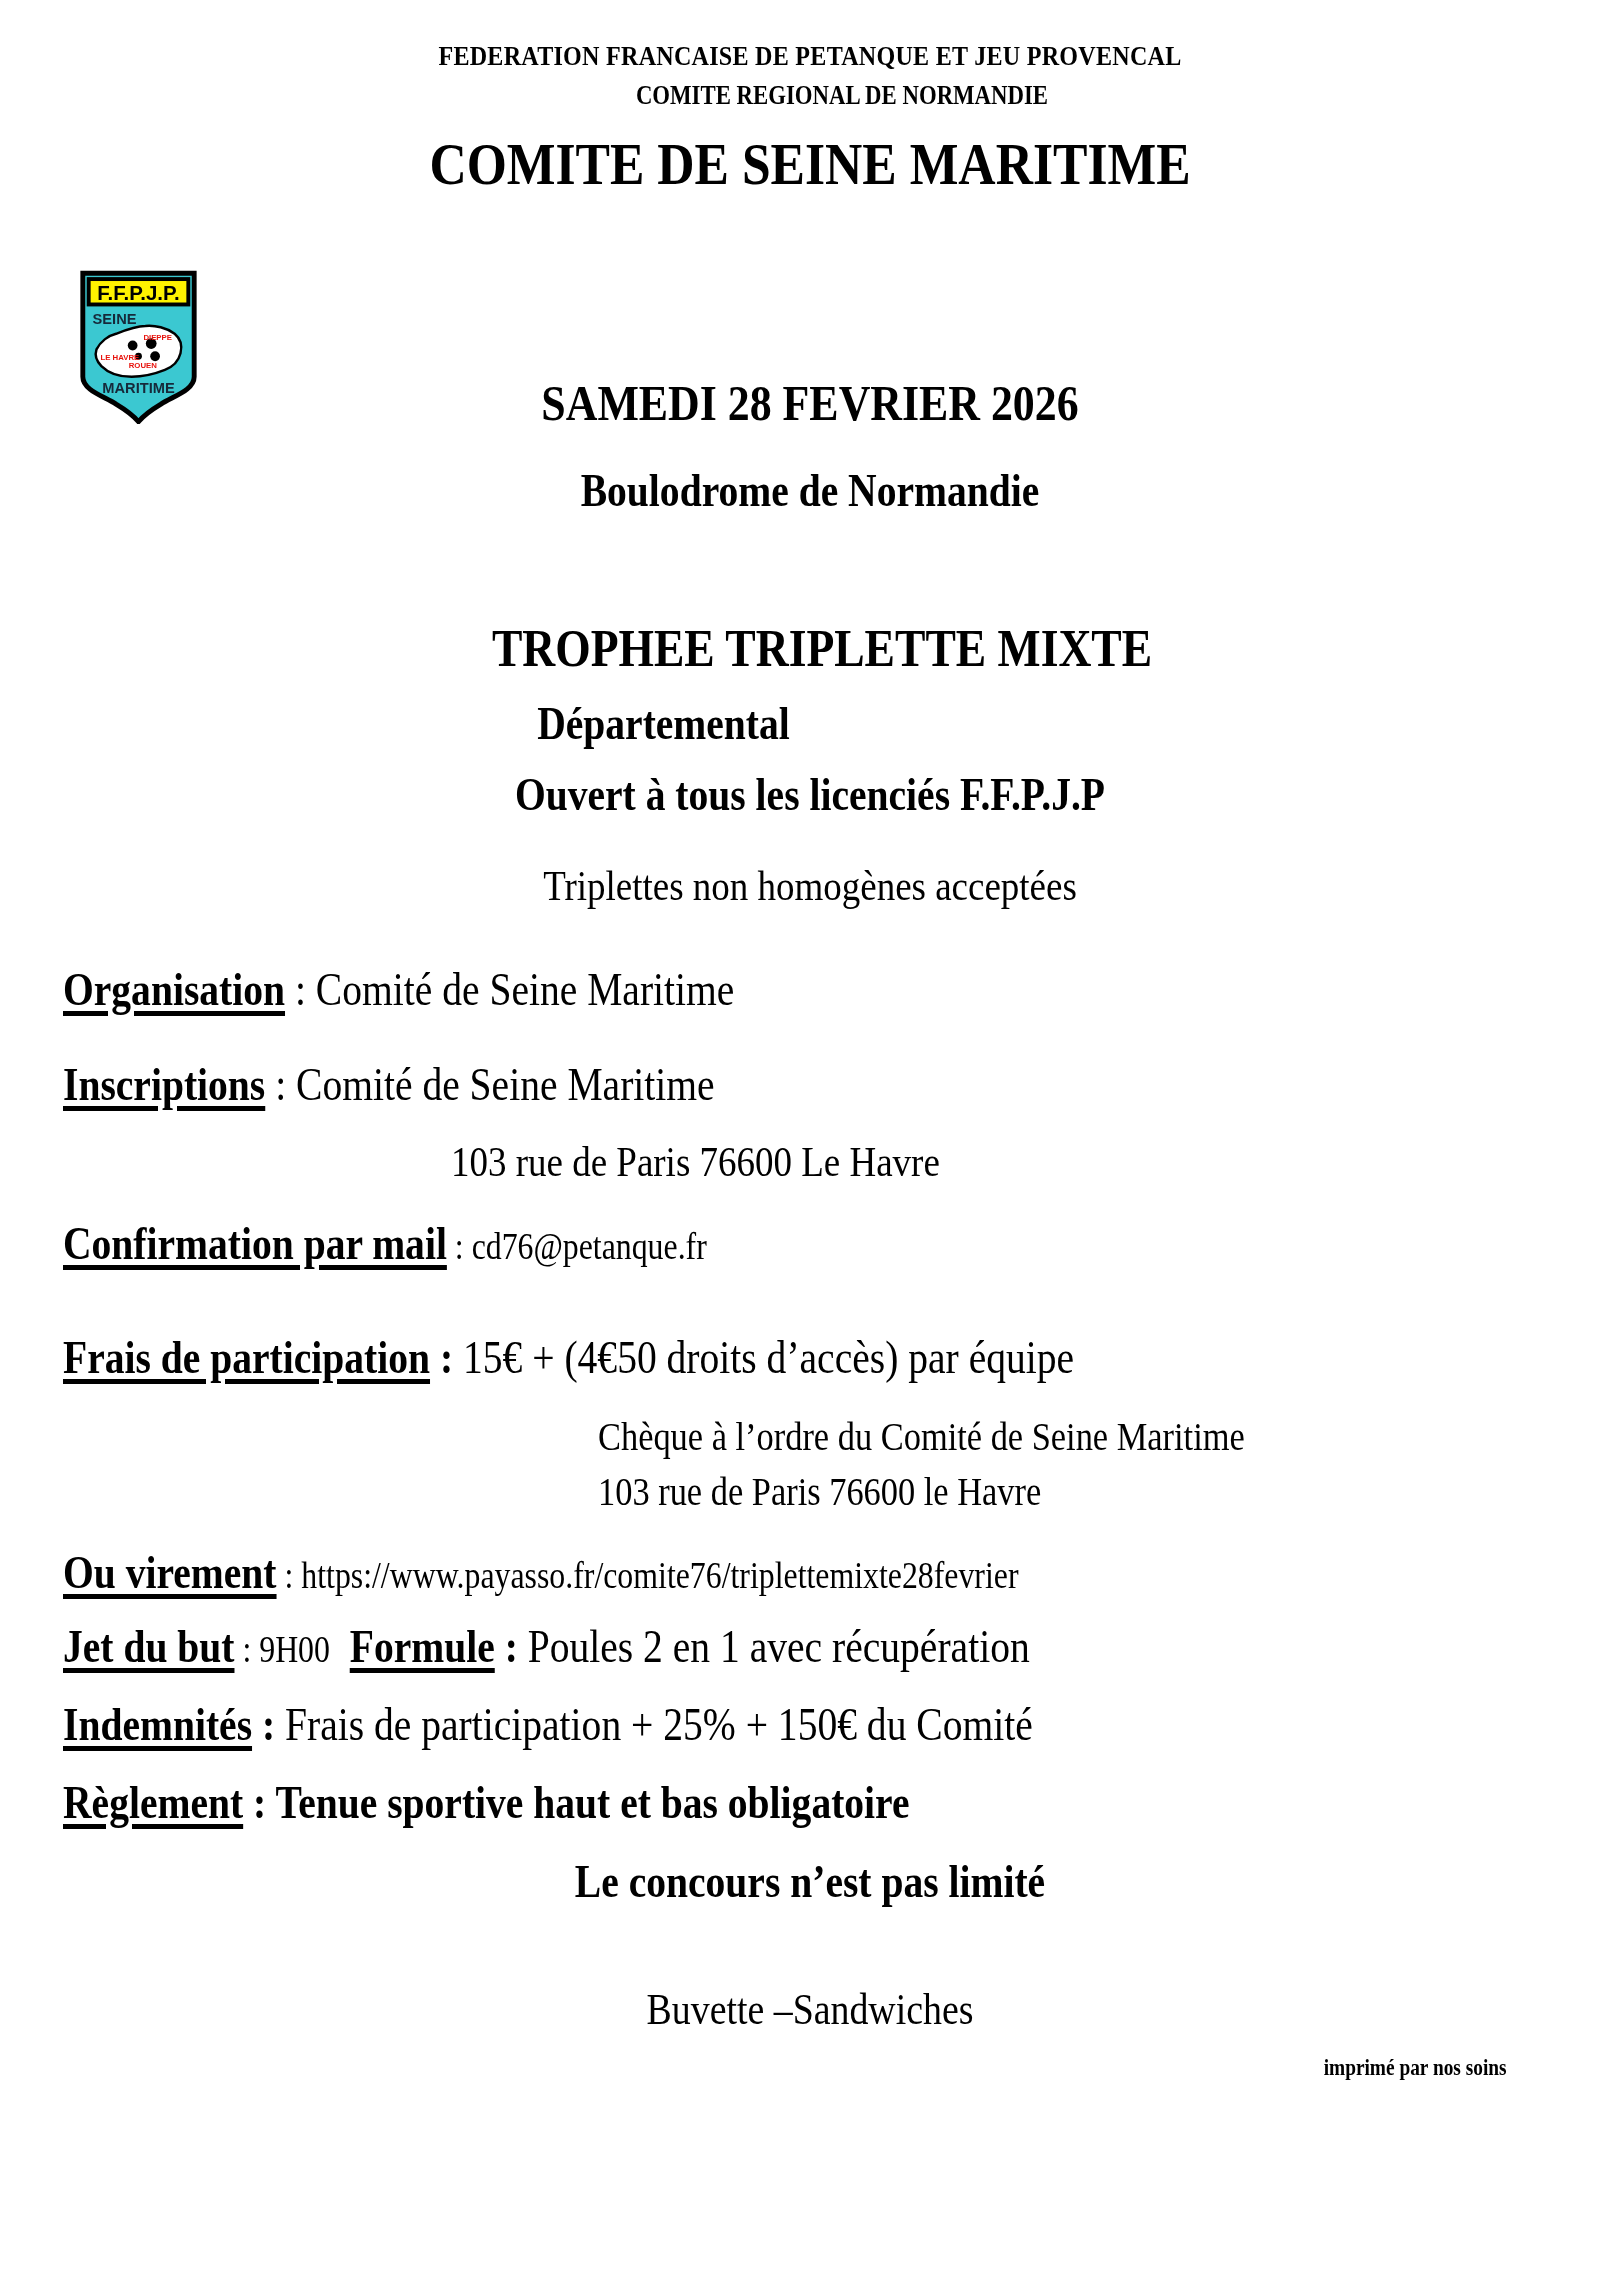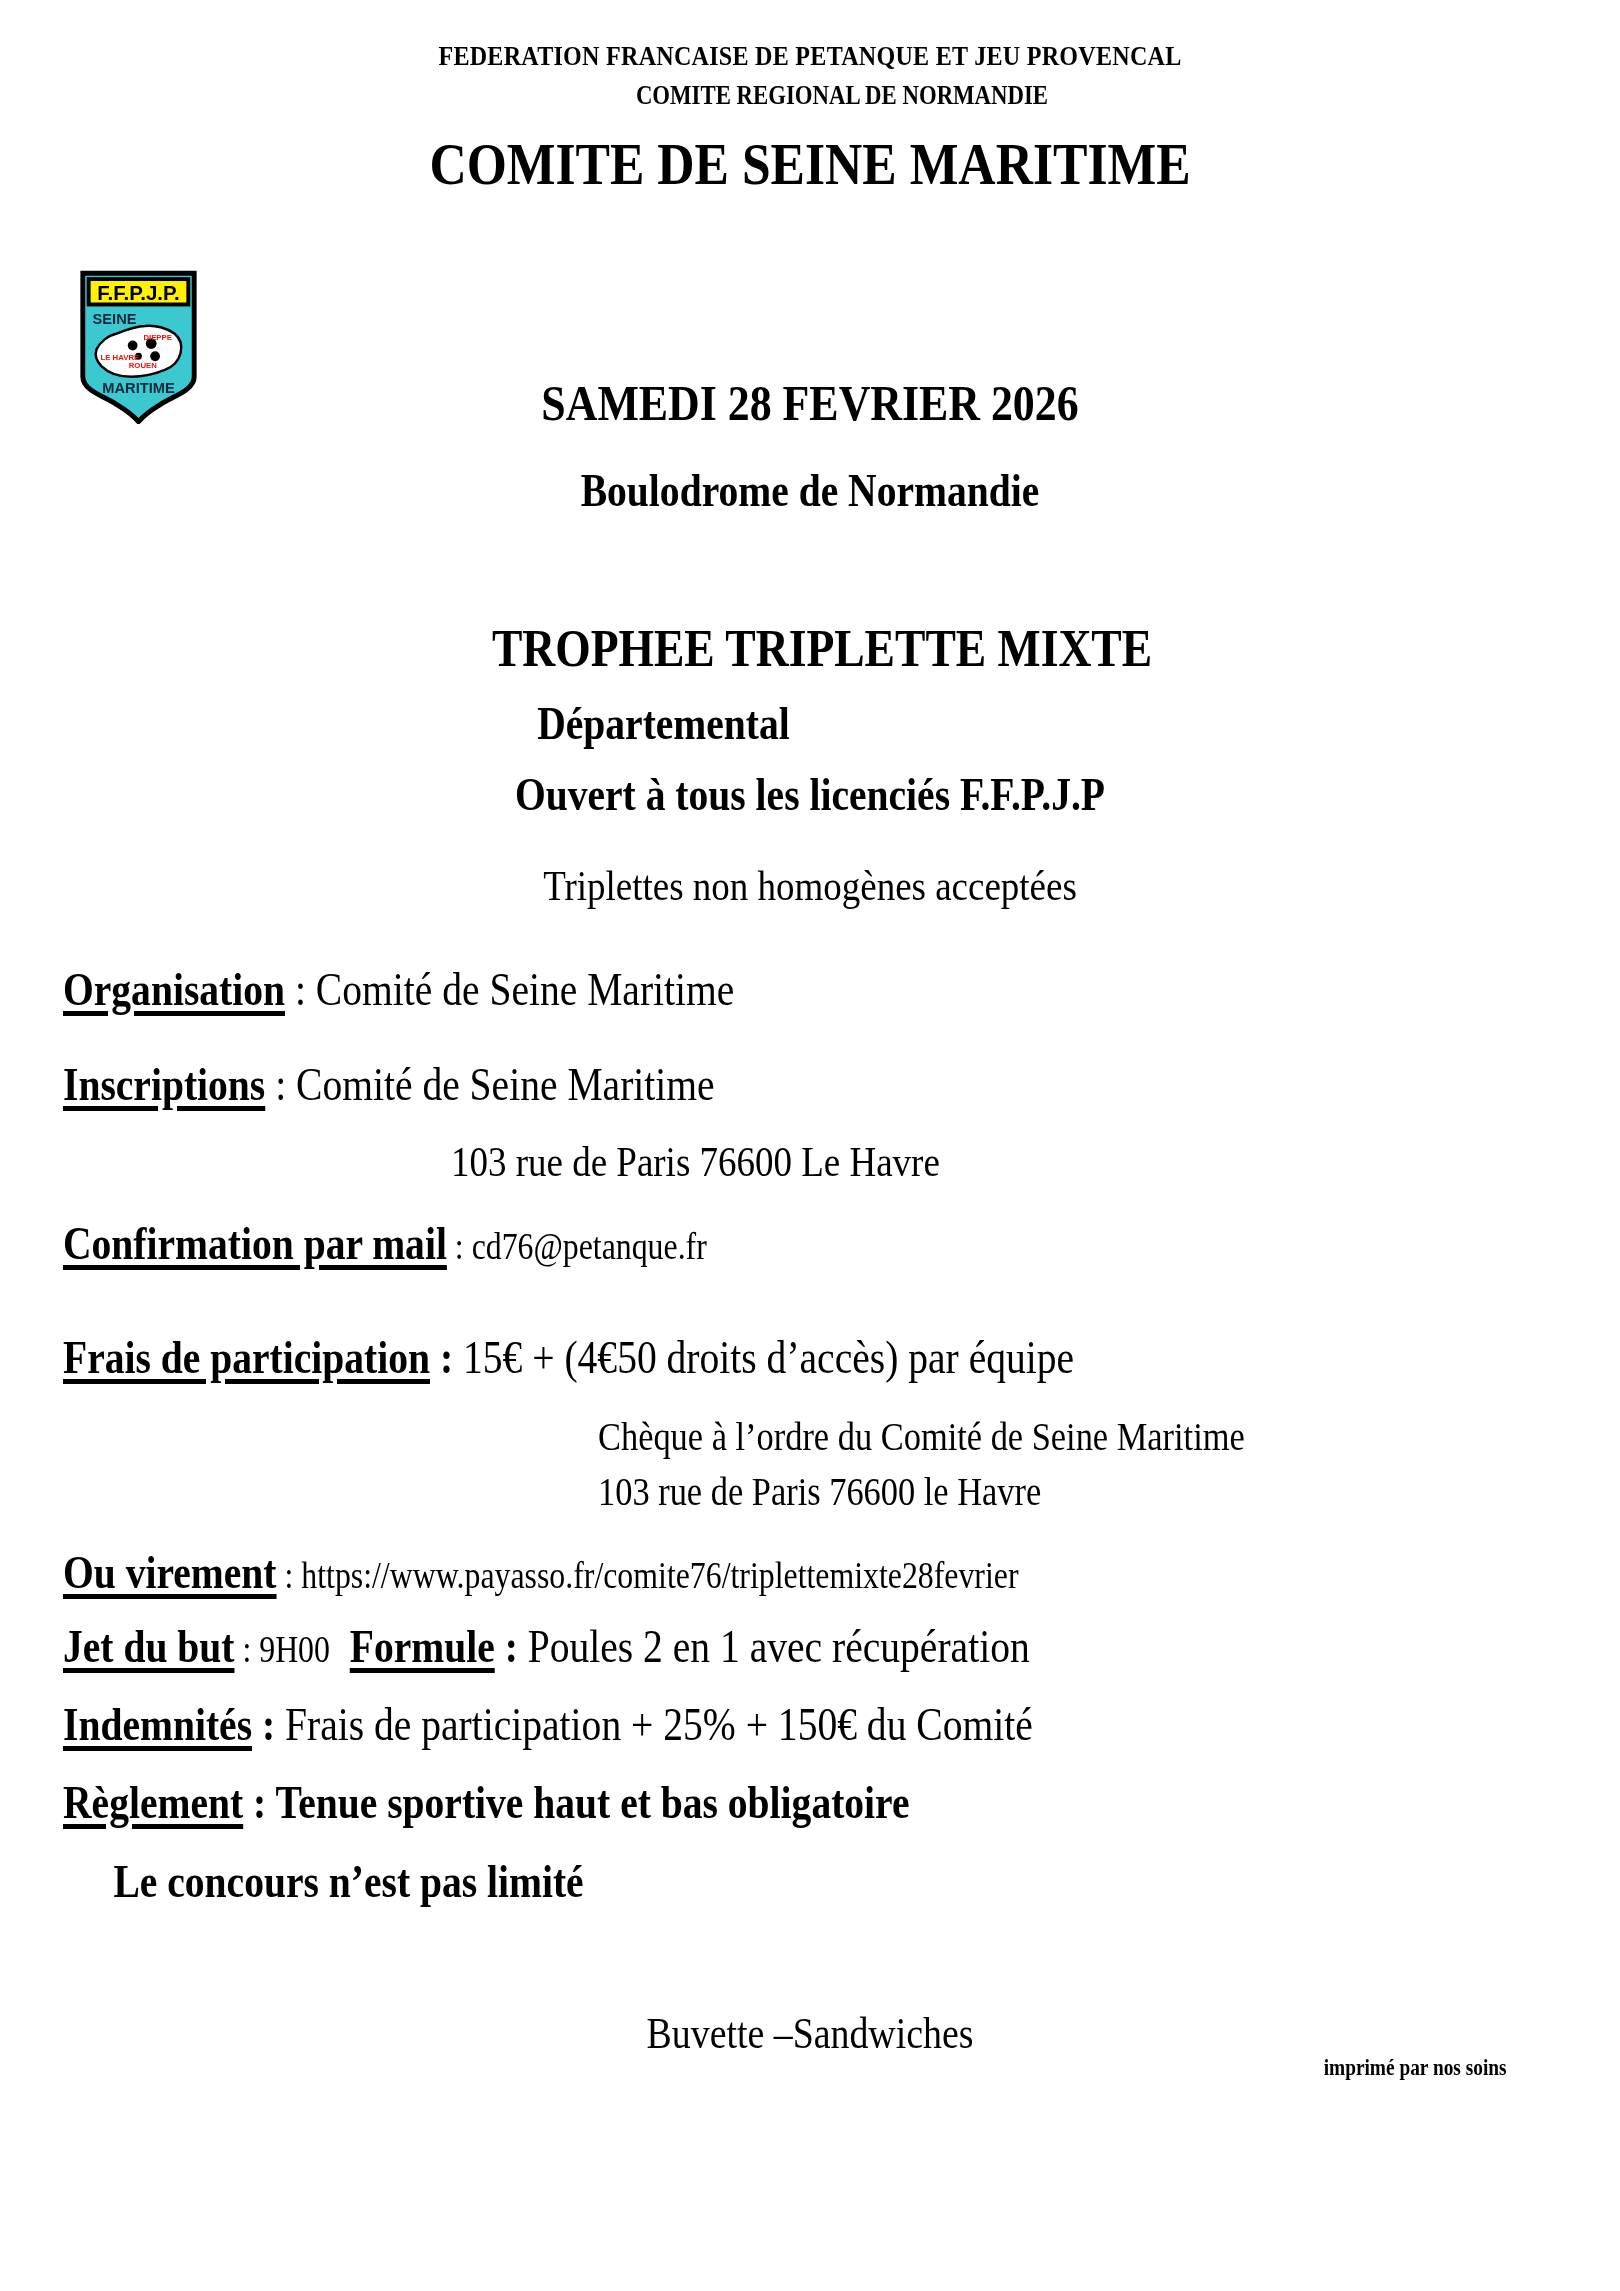--- a/index.html
+++ b/index.html
@@ -111,34 +111,34 @@
   .r-ins     { top: 1058px; font-size: 46px; left: 63px; }
   .r-insaddr { top: 1137px; font-size: 43px; left: 451px; }
   .r-conf    { top: 1217px; font-size: 46px; left: 63px; }
   .r-frais   { top: 1331px; font-size: 46px; left: 63px; }
   .r-cheq    { top: 1413px; font-size: 40px; left: 598px; }
   .r-cheq2   { top: 1468px; font-size: 40px; left: 598px; }
   .r-vir     { top: 1546px; font-size: 46px; left: 63px; }
   .r-jet     { top: 1620px; font-size: 46px; left: 63px; }
   .r-ind     { top: 1698px; font-size: 46px; left: 63px; }
   .r-reg     { top: 1776px; font-size: 46px; left: 63px; }
-  .r-reg2    { top: 1855px; font-size: 46px; left: 0; width: 1620px; }
+  .r-reg2    { top: 1855px; font-size: 46px; left: 0; width: 1620px; text-align: center; }
 
   .val      { font-weight: normal; }
   .val-sm   { font-weight: normal; font-size: 37px; }
   .val-b    { font-weight: bold; }
 
   
   .ft-arb {
     position: absolute; left: 0; top: 1939px; width: 1620px;
     font-size: 29px; font-weight: normal;
   }
   .ft-buv {
     position: absolute; left: 0; top: 1984px; width: 1620px;
-    font-size: 44px; font-weight: normal; margin-top: 24px;
+    font-size: 44px; font-weight: normal;
   }
   .ft-imp {
     position: absolute; left: 0; top: 2055px; width: 1620px;
     font-size: 22.5px; font-weight: bold; text-align: right;
   }
 </style>
 </head>
 <body>
 
 <div class="page">

